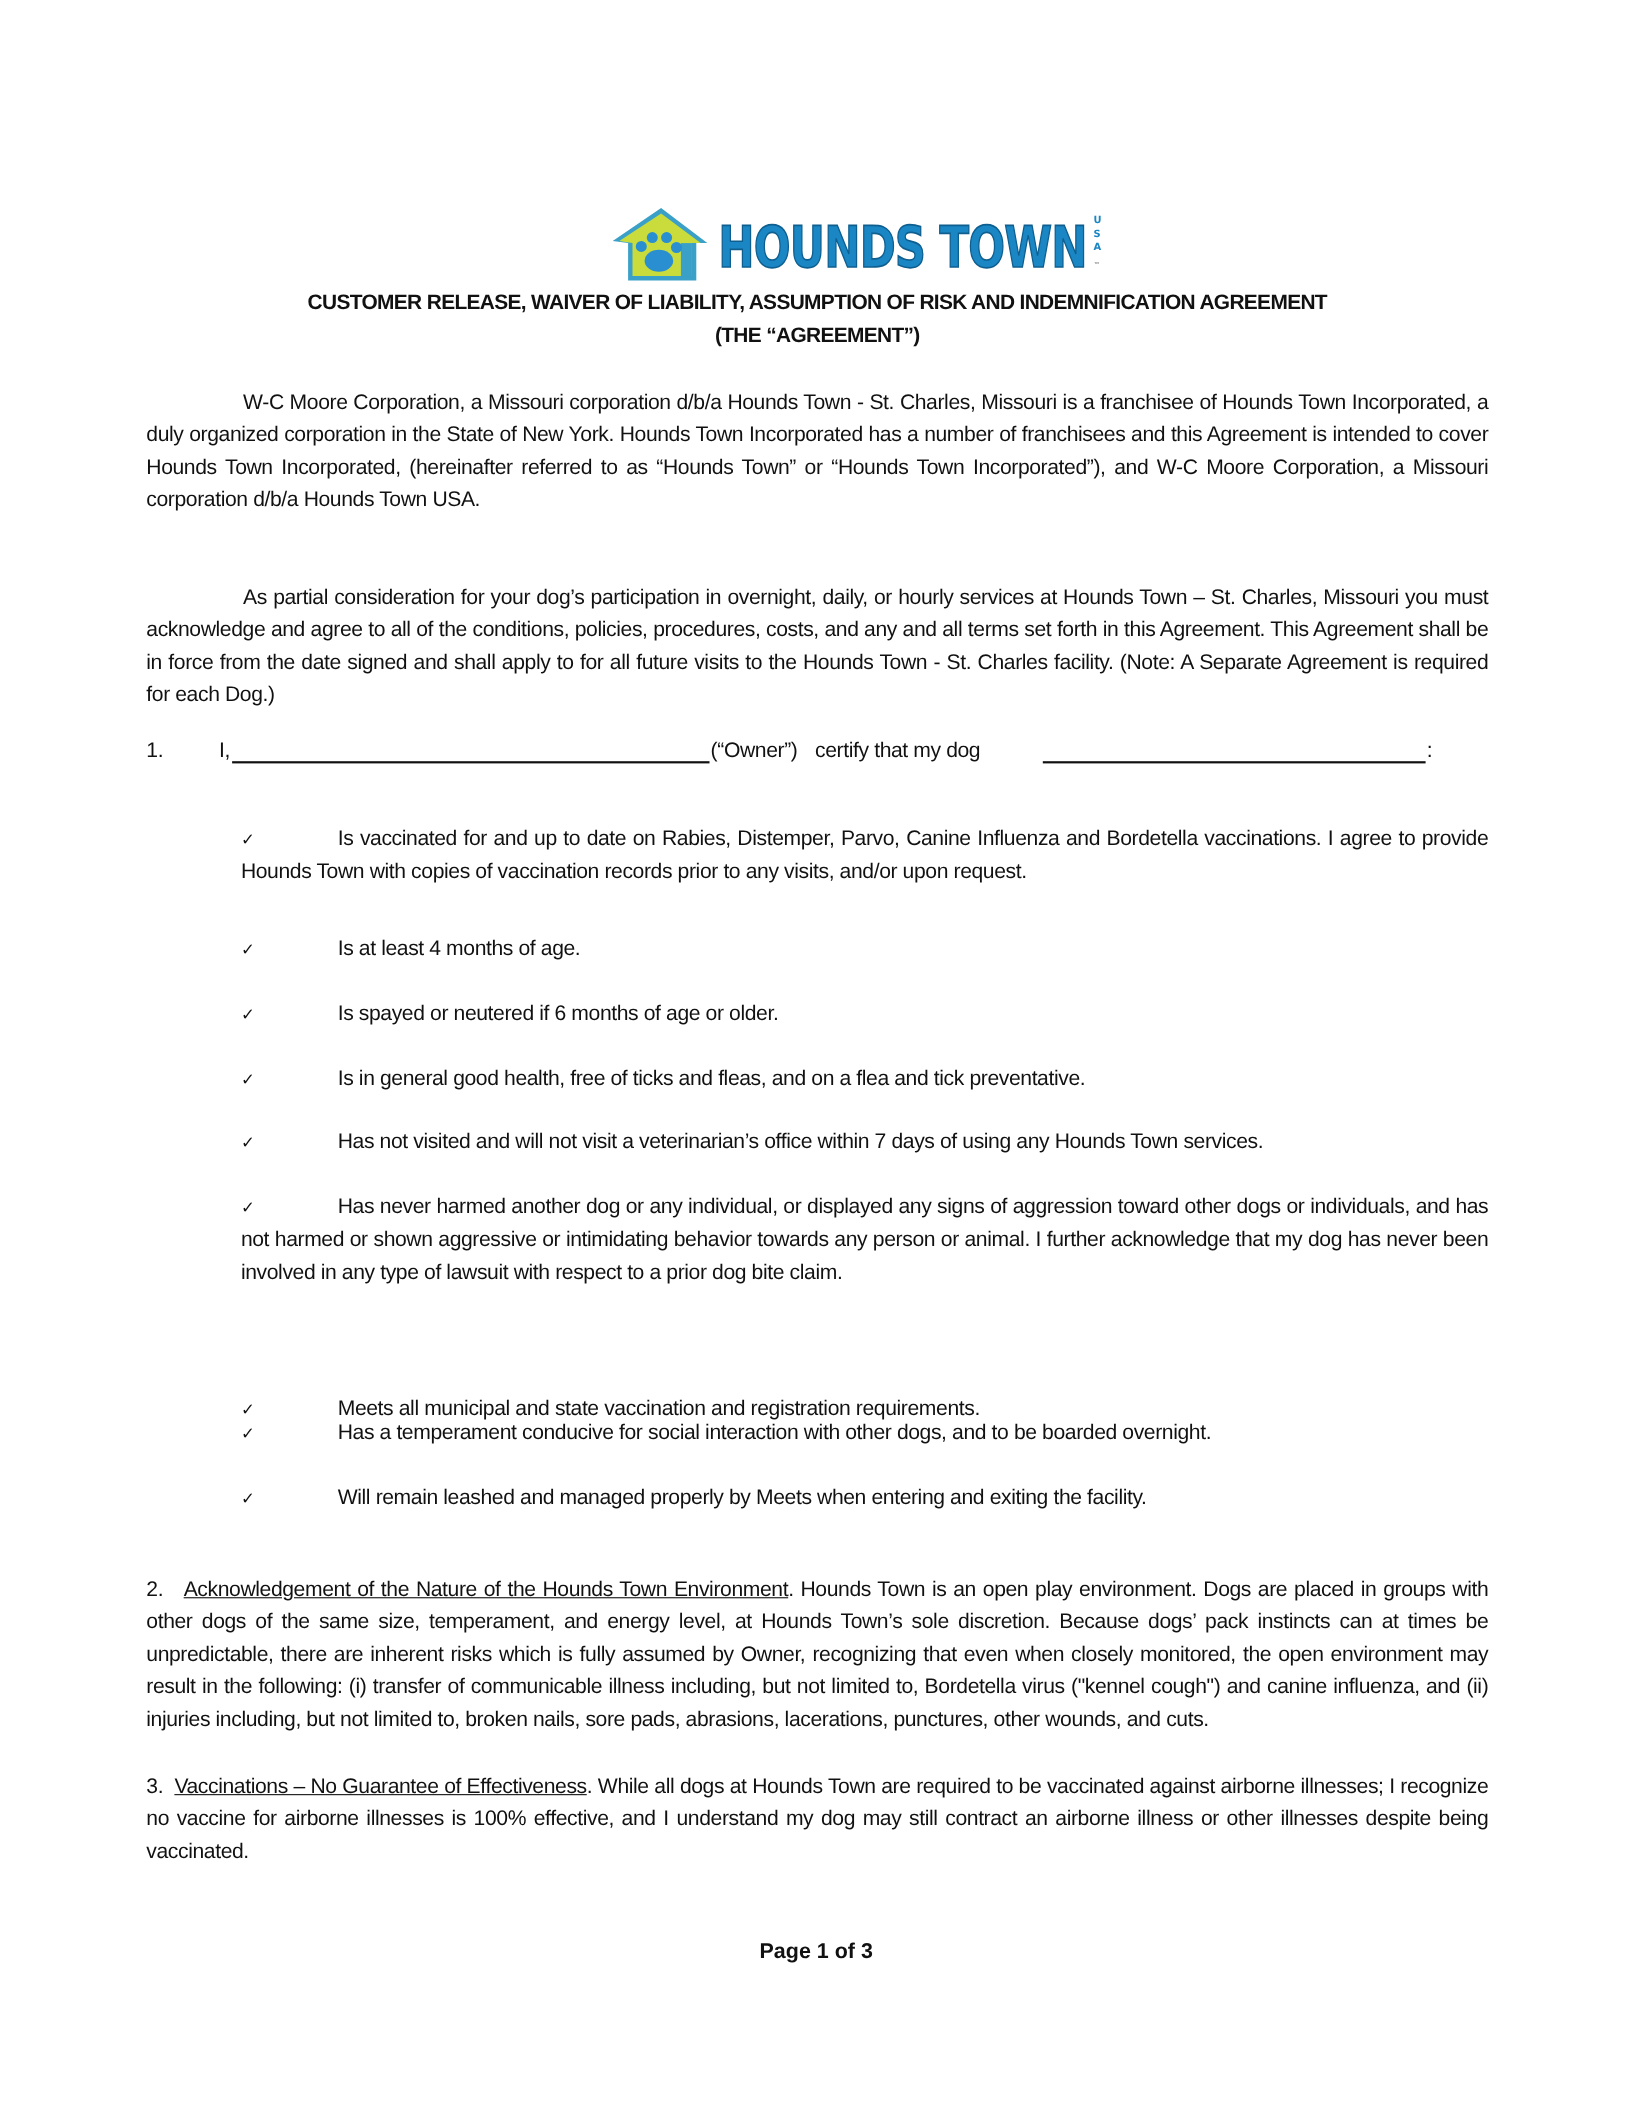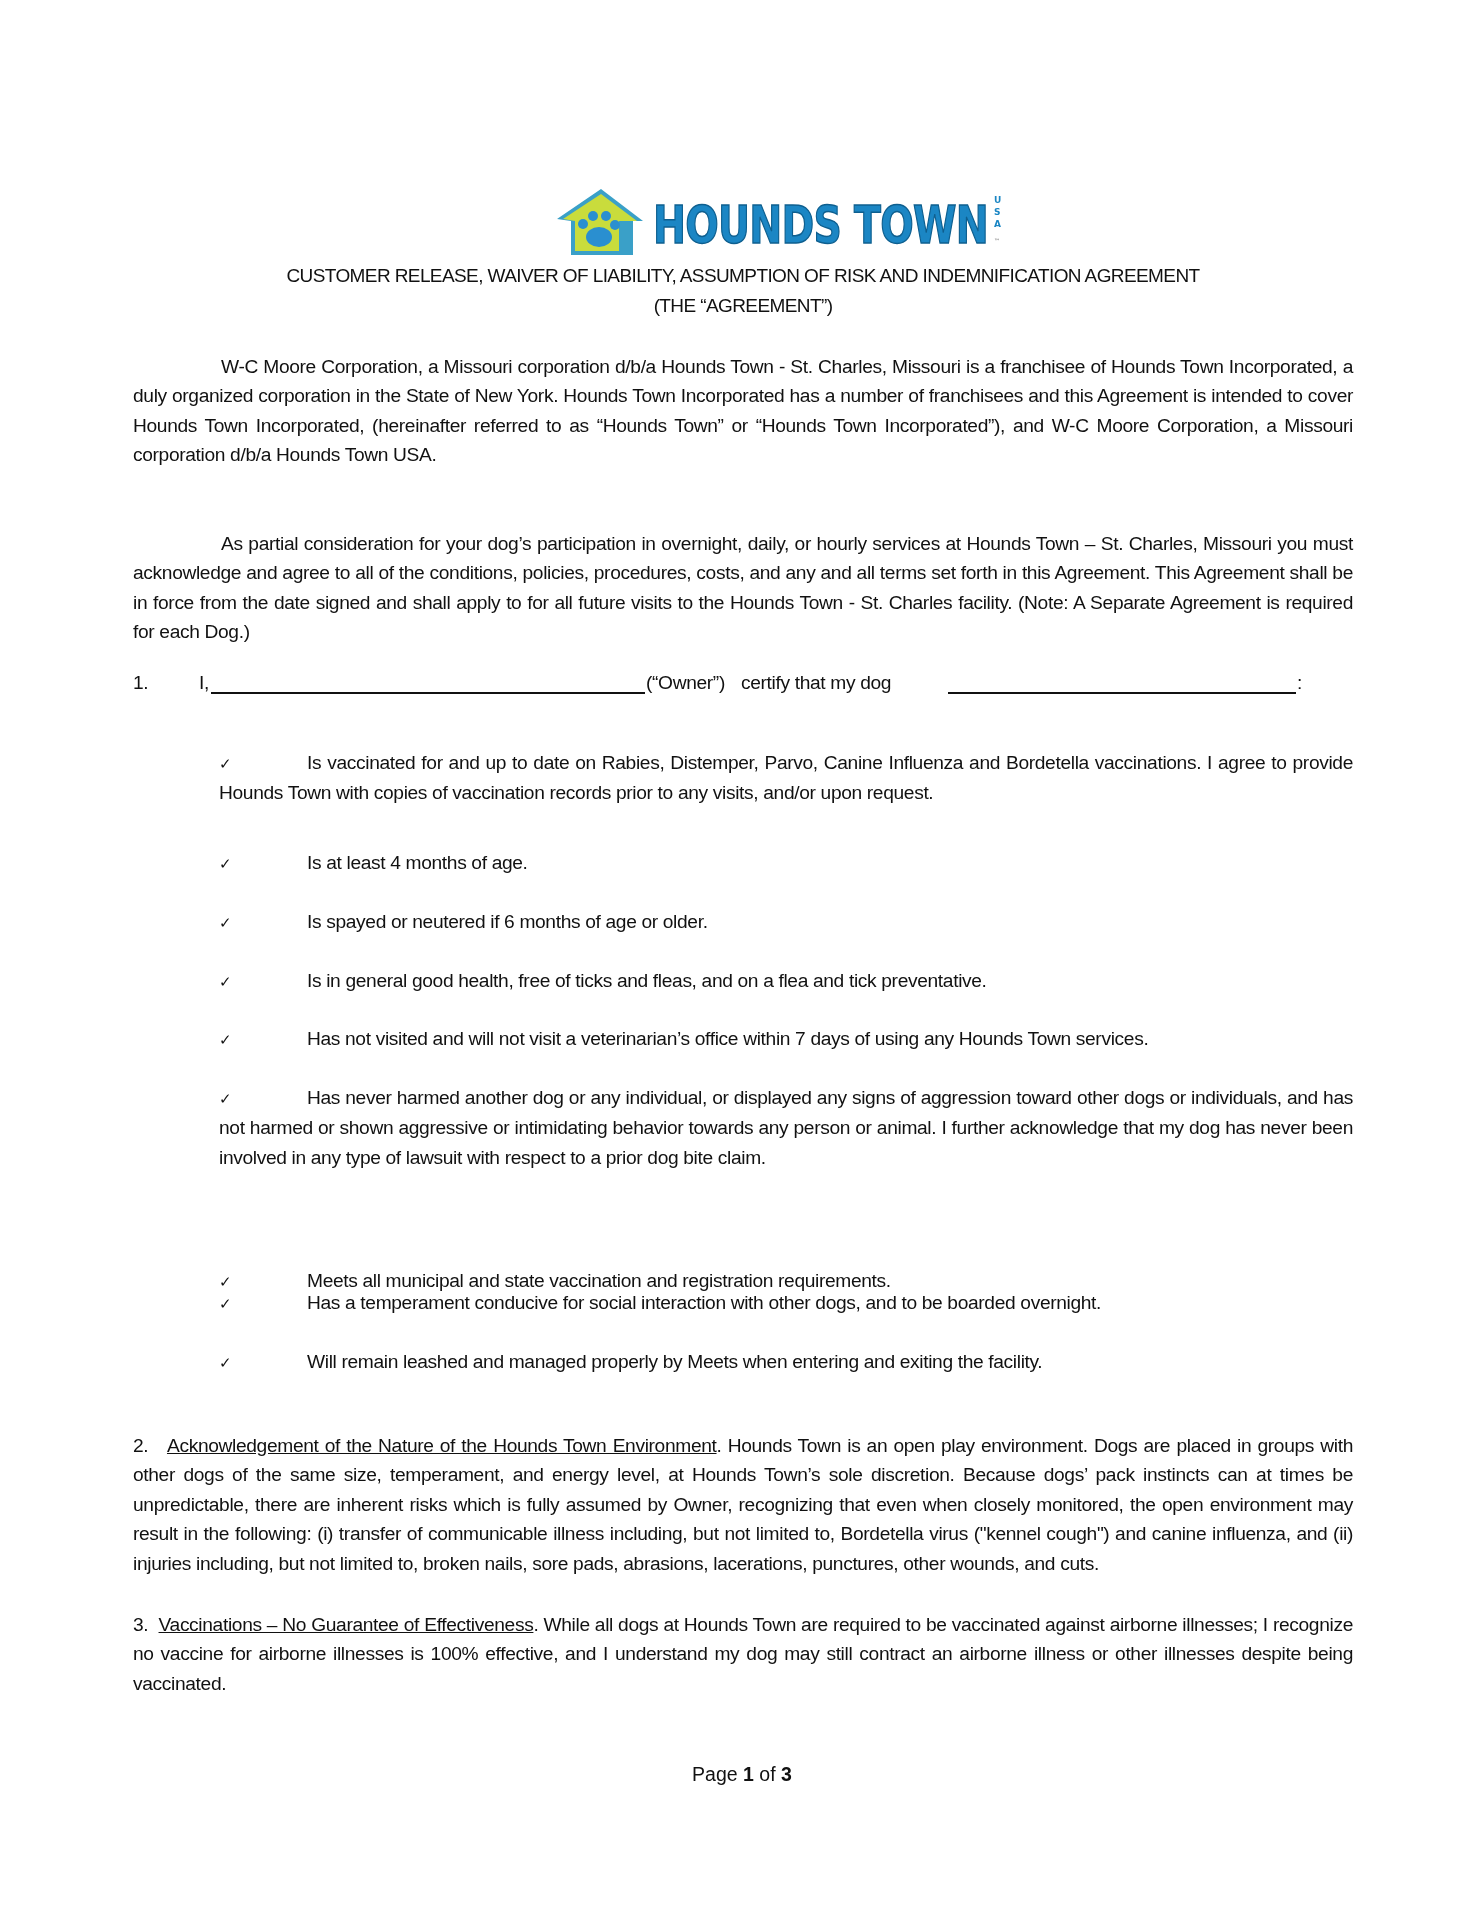--- a/index.html
+++ b/index.html
@@ -1,34 +1,34 @@
 <!DOCTYPE html>
 <html><head>
 <meta charset="utf-8">
 <style>
   html, body { margin: 0; padding: 0; background: #ffffff; }
   body { width: 1484px; height: 1920px; position: relative; overflow: hidden;
          font-family: "Liberation Sans", sans-serif; color: #111; }
   .page { position: absolute; left: 0; top: 0; width: 1484px; height: 1920px; }
   .logo { position: absolute; left: 553px; top: 185px; width: 460px; height: 72px; }
   .title { position: absolute; left: 133px; width: 1220px; text-align: center;
-           font-weight: normal; font-size: 19px; letter-spacing: -0.6px; }
+           font-weight: bold; font-size: 19px; letter-spacing: -0.6px; }
   .para { position: absolute; left: 133px; width: 1220px; font-size: 19.2px; line-height: 29.4px;
           text-align: justify; letter-spacing: -0.35px; }
   .para .indent { display: inline-block; width: 88px; }
   .line1 { position: absolute; left: 133px; top: 672px; width: 1220px; height: 30px;
            font-size: 19.2px; letter-spacing: -0.35px; }
   .line1 span { position: absolute; top: 0; white-space: nowrap; }
   .blank { position: absolute; border-bottom: 2px solid #111; height: 22px; }
   .check { position: absolute; left: 219px; width: 1134px; font-size: 19.2px; line-height: 29.4px;
            text-align: justify; letter-spacing: -0.35px; }
   .check .mark { display: inline-block; width: 88px; font-size: 15px; }
   .u { text-decoration: underline; }
   .footer { position: absolute; top: 1763px; left: 0; width: 1484px; text-align: center;
-            font-size: 19.5px; }
+            font-size: 19.5px; font-weight: bold; }
 </style>
 </head>
 <body>
 
 <div class="page">
 
   <div class="logo">
     <svg width="460" height="72" viewBox="0 0 460 72">
 
       <polygon points="4,34 48,4 90,36 80,36 80,70 18,70 18,36" fill="#3aa0c8"></polygon>

